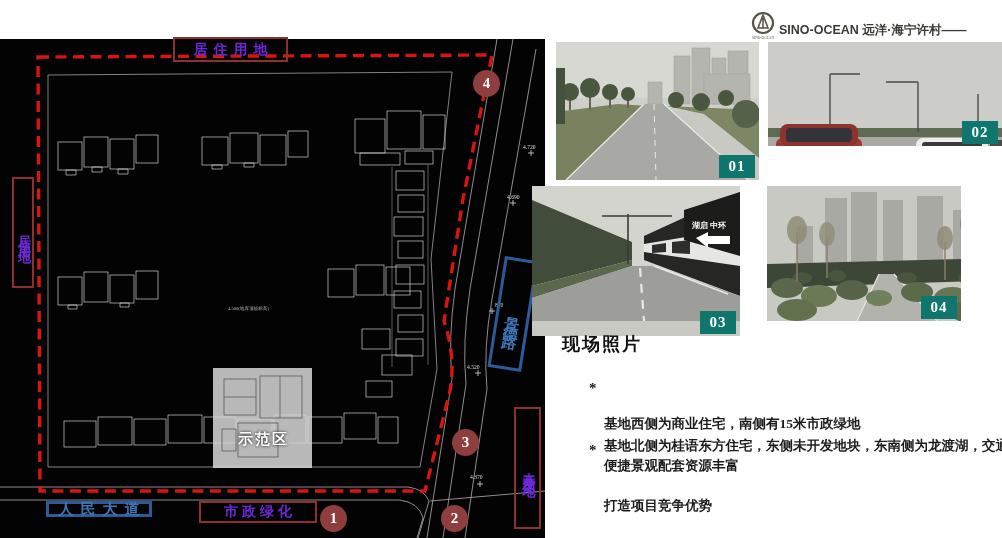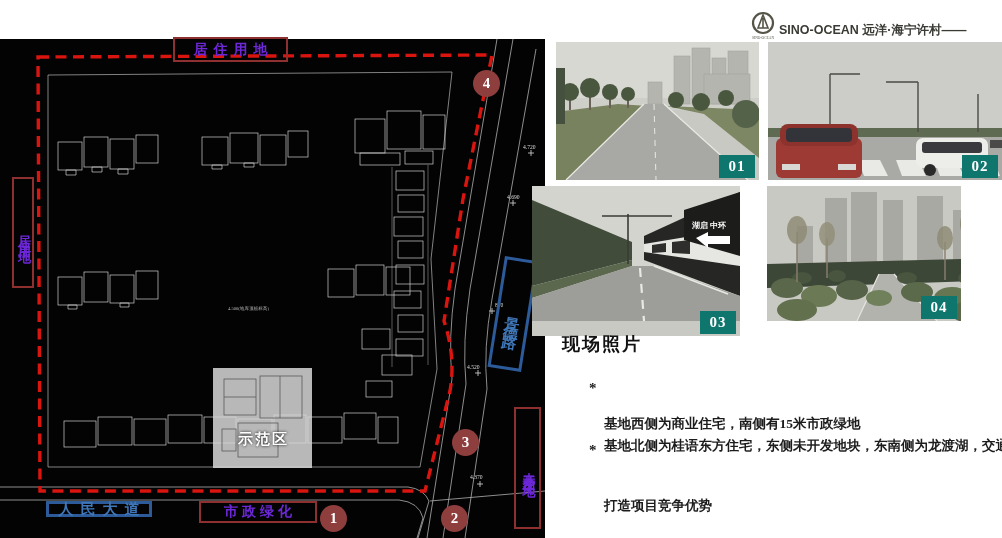--- a/index.html
+++ b/index.html
@@ -37,21 +37,21 @@
 
   .marker{position:absolute;width:27px;height:27px;border-radius:50%;background:#8f3e3e;
           color:#fff;font-weight:bold;font-size:15px;display:flex;align-items:center;
           justify-content:center;}
   .m1{left:320px;top:505px;} .m2{left:441px;top:505px;}
   .m3{left:452px;top:429px;} .m4{left:473px;top:70px;}
 
   
   .photo{position:absolute;overflow:hidden;background:#c9c9c4;}
   .p1{left:556px;top:42px;width:203px;height:138px;}
-  .p2{left:768px;top:42px;width:234px;height:138px;}
+  .p2{left:768px;top:42px;width:234px;height:104px;}
   .p3{left:532px;top:186px;width:208px;height:150px;}
   .p4{left:767px;top:186px;width:194px;height:135px;}
   .ptag{position:absolute;right:4px;bottom:2px;width:36px;height:23px;background:#0f766e;
         color:#fff;font-weight:bold;font-size:15px;display:flex;align-items:center;
         justify-content:center;letter-spacing:1px;}
 
   
   .notes-title{position:absolute;left:562px;top:332px;font-size:18px;font-weight:bold;color:#111;
                letter-spacing:2px;}
   .ast{position:absolute;left:589px;width:14px;font-size:15px;font-weight:bold;color:#1c1c1c;}
@@ -334,16 +334,17 @@
         <ellipse cx="178" cy="52" rx="8" ry="12" fill="#8c8a72" opacity="0.8"></ellipse>
       </g>
     </svg>
     <div class="ptag">04</div>
   </div>
 
   <div class="notes-title">现场照片</div>
   <div class="ast a1">*</div>
   <div class="tline y1">基地西侧为商业住宅，南侧有15米市政绿地</div>
   <div class="tline y2">基地北侧为桂语东方住宅，东侧未开发地块，东南侧为龙渡湖，交通</div>
+  <div class="tline y3">便捷景观配套资源丰富</div>
   <div class="ast a2">*</div>
   <div class="tline y5">打造项目竞争优势</div>
 
 </div>
 
 </body></html>

